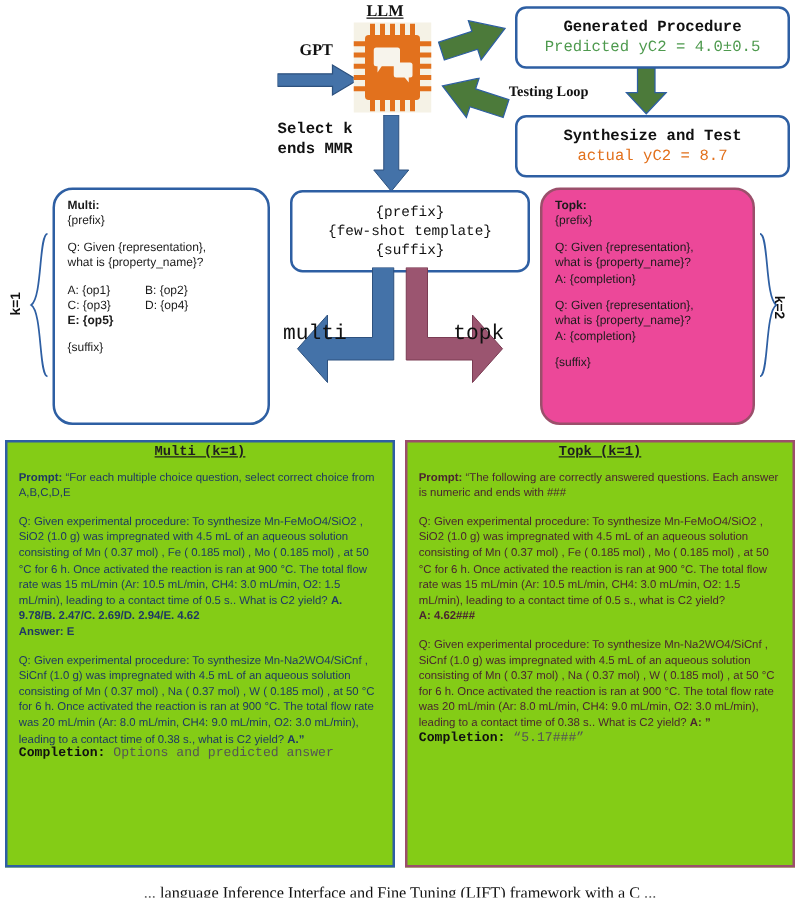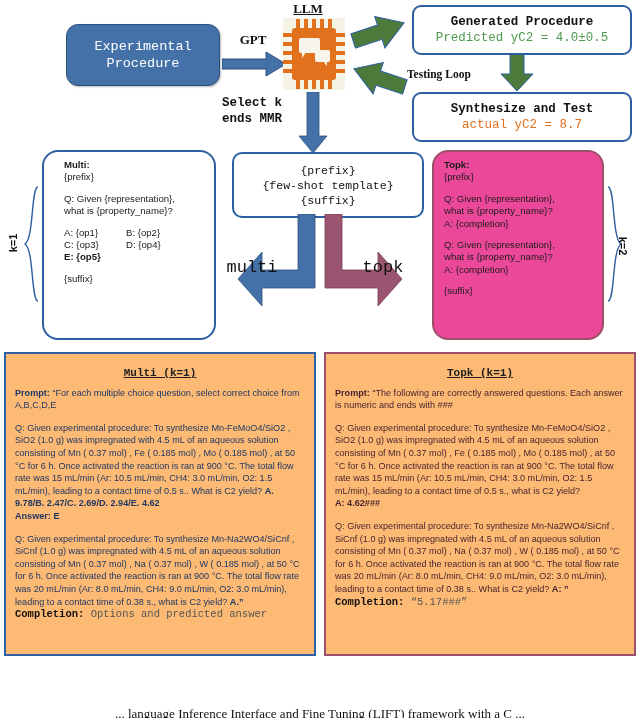--- a/index.html
+++ b/index.html
@@ -80,21 +80,21 @@
   .select-k {
     left: 222px; top: 95px; width: 90px;
     font-family:"Liberation Mono", monospace; font-size: 12.5px;
     font-weight:bold; color:#111; line-height:16px;
   }
 
   
   .multi-box {
     left: 42px; top: 150px; width: 174px; height: 190px;
     border: 2px solid #2E5FA3; border-radius: 16px; background:#fff;
-    padding: 7px 20px; box-sizing:border-box;
+    padding: 7px 10px; box-sizing:border-box;
     font-size: 9.6px; color:#1b1b1b; line-height: 12.4px;
   }
   .mid-box {
     left: 232px; top: 152px; width: 188px; height: 62px;
     border: 2px solid #2E5FA3; border-radius: 10px; background:#fff;
     display:flex; flex-direction:column; align-items:center; justify-content:center;
     font-family:"Liberation Mono", monospace; font-size:11.5px; color:#111;
     line-height: 15px;
   }
   .topk-box {
@@ -119,22 +119,22 @@
     left: 216px; top: 258px; width: 72px; text-align:center;
     font-family:"Liberation Mono", monospace; font-size: 17px; color:#111;
   }
   .topk-word {
     left: 348px; top: 258px; width: 70px; text-align:center;
     font-family:"Liberation Mono", monospace; font-size: 17px; color:#111;
   }
 
   
   .panel {
-    top: 352px; height: 304px; background:#fdba74; box-sizing:border-box;
-    padding: 11px 9px 7px 9px;
+    top: 352px; height: 342px; background:#84cc16; box-sizing:border-box;
+    padding: 0 9px 7px 9px;
     font-size: 9.1px; line-height: 12.6px; color: #1F3864;
   }
   .panel-left  { left: 4px;   width: 312px; border: 2px solid #2E5FA3; }
   .panel-right { left: 324px; width: 312px; border: 2px solid #9B4F6B; color:#4A2530; }
   .panel h3 {
     margin: 2px 0 7px 0; text-align:center;
     font-family:"Liberation Mono", monospace; font-size: 11px; font-weight:bold;
     text-decoration: underline; color:#1F1F1F;
   }
   .panel p { margin: 0 0 0 0; }
@@ -150,24 +150,20 @@
     left: 0; top: 706px; width: 640px; text-align:center;
     font-family:"Liberation Serif", serif; font-size: 13px; color:#111;
     white-space: nowrap; overflow:hidden;
   }
 </style>
 </head>
 <body>
 
 <div id="root">
 
-  <div class="abs exp-box">
-    <span style="white-space:pre-line;">Experimental
-Procedure</span>
-  </div>
 
   <div class="abs gpt-label">GPT</div>
   <svg class="abs arrow-gpt" viewBox="0 0 66 28">
     <polygon points="0,9 44,9 44,2 64,14 44,26 44,19 0,19" fill="#4472A8" stroke="#2d517e" stroke-width="1"></polygon>
   </svg>
 
   <div class="abs llm-title">LLM</div>
 
   <div class="abs chip-wrap">
 

